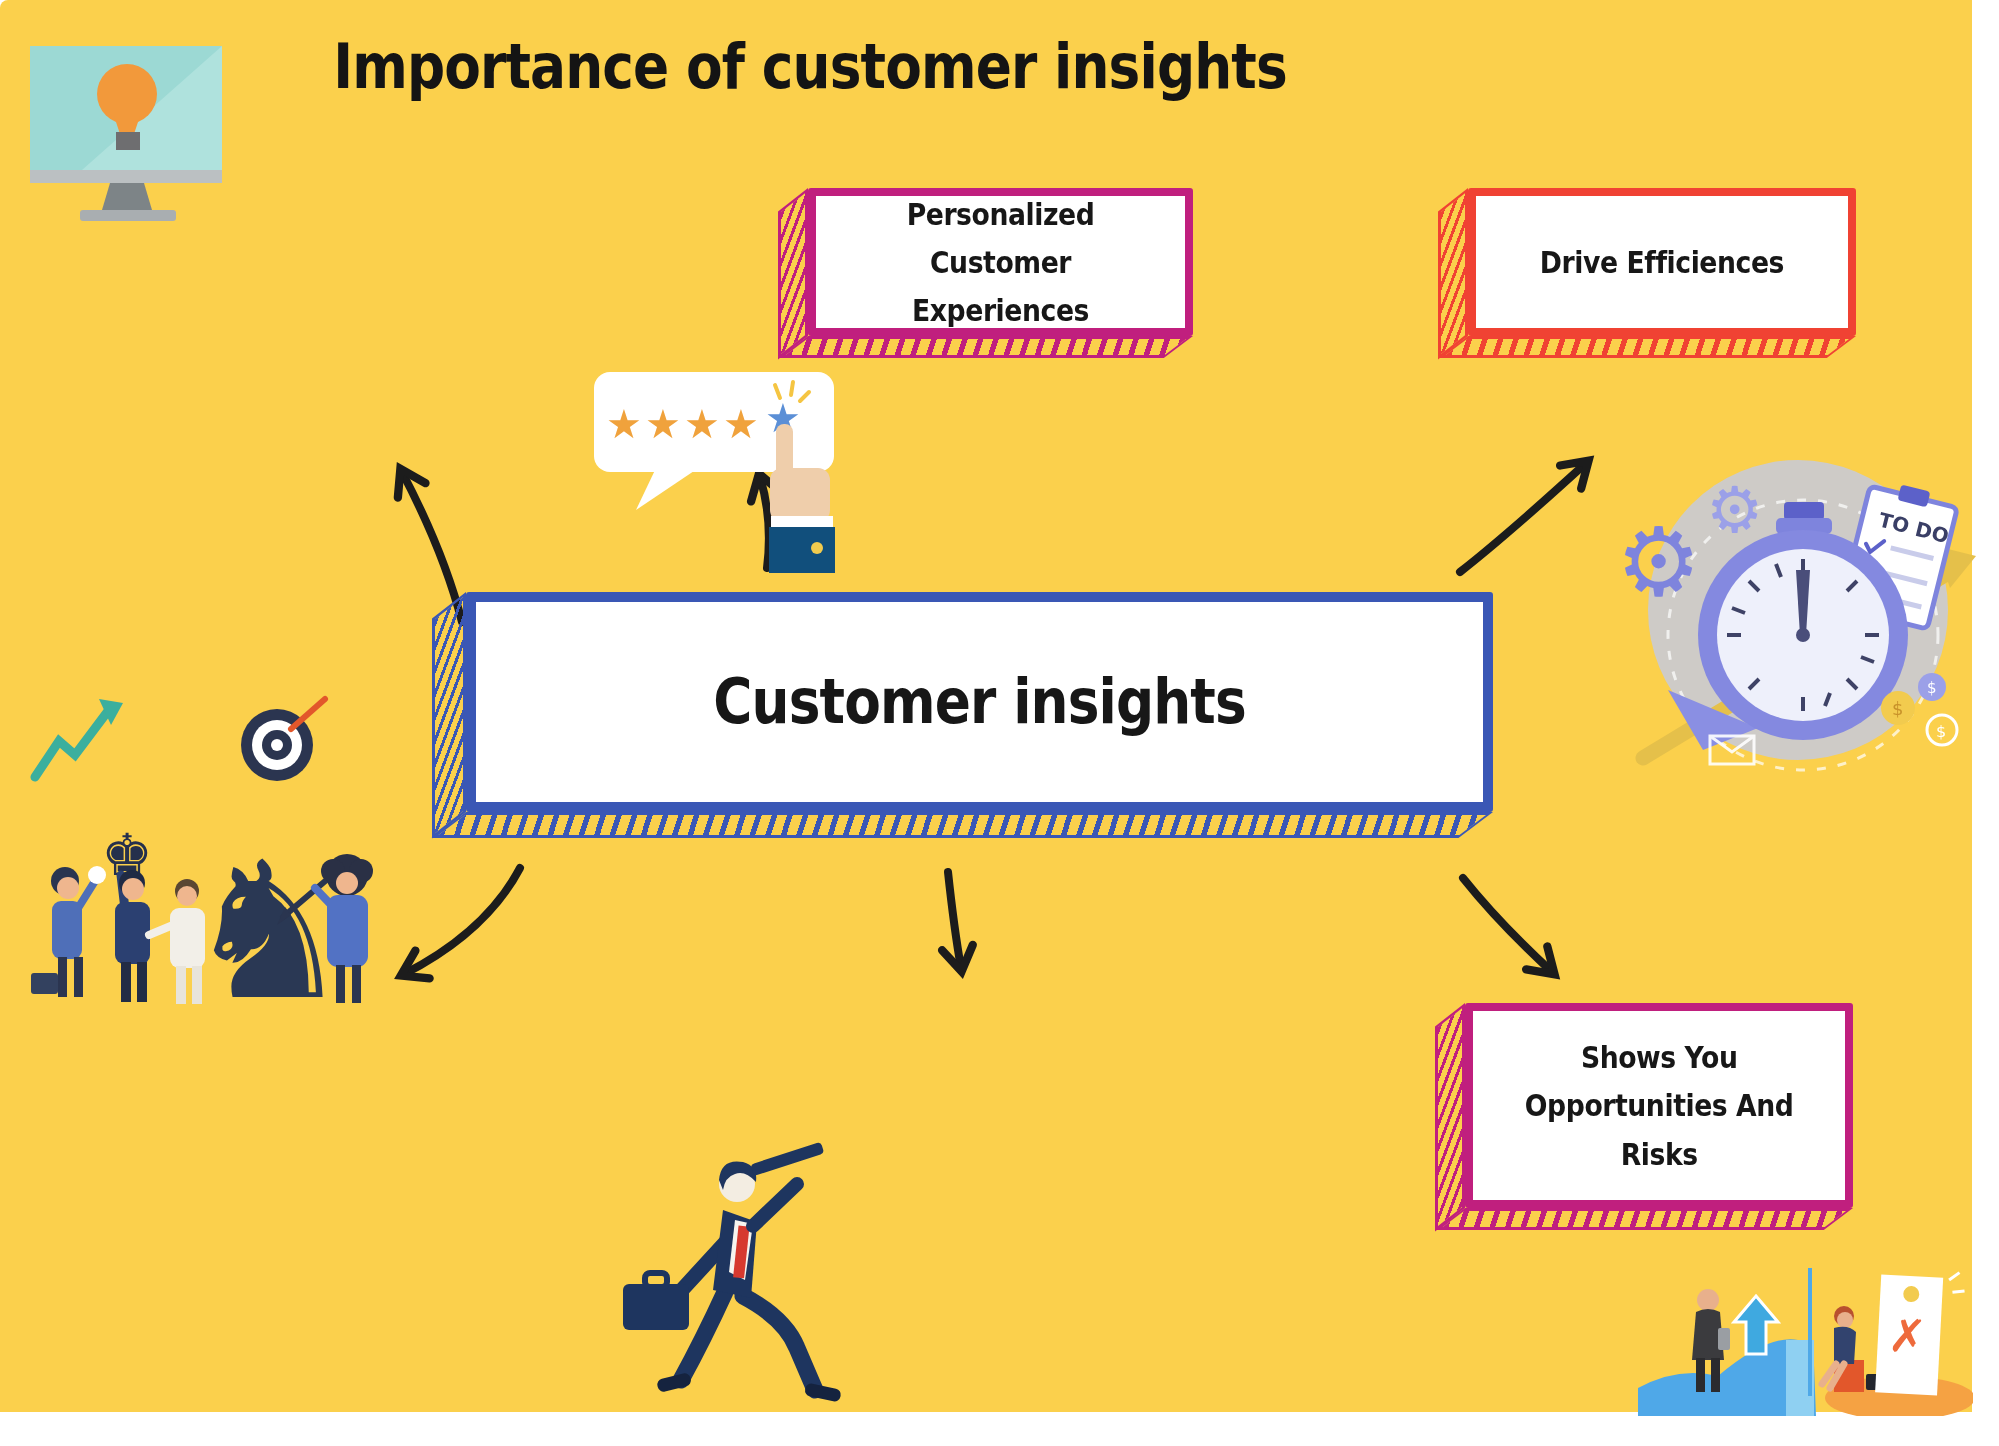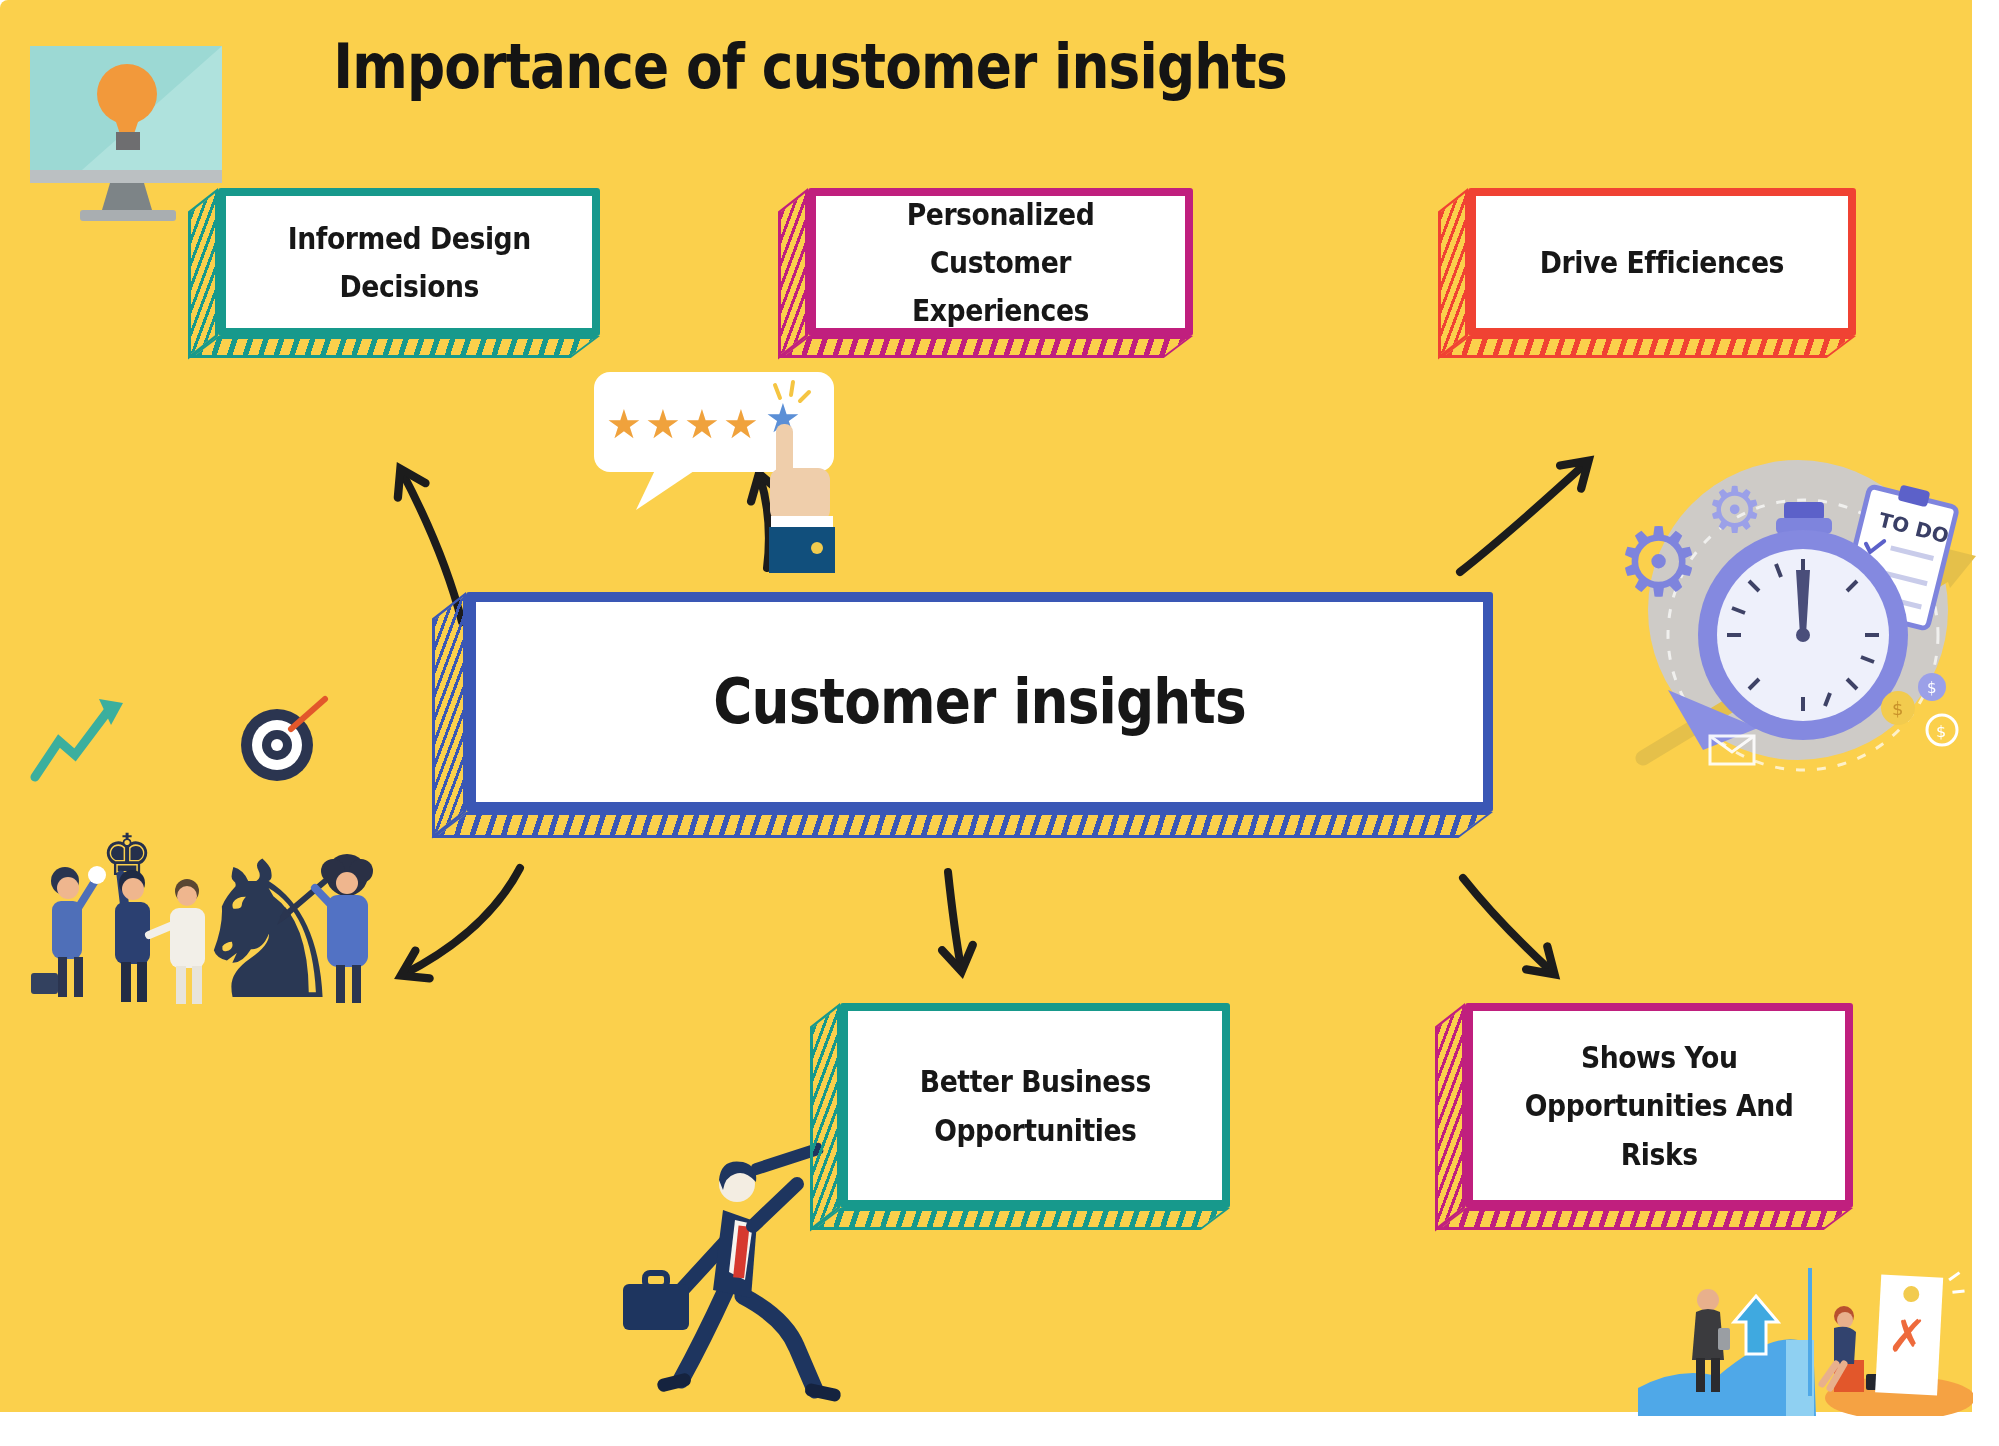--- a/index.html
+++ b/index.html
@@ -215,28 +215,20 @@
       <path d="M198 96 L184 116 M206 96 L192 120" stroke="#E8B08C" stroke-width="7" stroke-linecap="round"></path>
     </g>
     <g transform="rotate(3 270 70)">
       <rect x="240" y="8" width="62" height="118" fill="#ffffff"></rect>
       <circle cx="271" cy="26" r="8" fill="#F2CB4E"></circle>
       <text x="250" y="84" font-size="46" font-weight="bold" fill="#EE6A3C">✗</text>
       <path d="M308 10 l10 -8 M312 22 l12 -2" stroke="#ffffff" stroke-width="3"></path>
     </g>
   </svg>
 
-  <div class="n3d teal" style="left:218px;top:188px;width:382px;height:148px">
-    <div class="fl"></div>
-    <div class="fb"></div>
-    <div class="panel">
-        <span class="lbl">Informed Design
-Decisions</span>
-      </div>
-  </div>
 
   <div class="n3d magenta" style="left:808px;top:188px;width:385px;height:148px">
     <div class="fl"></div>
     <div class="fb"></div>
     <div class="panel">
         <span class="lbl">Personalized Customer
 Experiences</span>
       </div>
   </div>
 
@@ -250,28 +242,20 @@
 
   <div class="n3d blue center-box" style="left:466px;top:592px;width:1027px;height:220px">
     <div class="fl"></div>
     <div class="fb"></div>
     <div class="panel">
         <span class="lbl">Customer insights</span>
       </div>
   </div>
 
 
-  <div class="n3d teal" style="left:840px;top:1003px;width:390px;height:205px">
-    <div class="fl"></div>
-    <div class="fb"></div>
-    <div class="panel">
-        <span class="lbl">Better Business
-Opportunities</span>
-      </div>
-  </div>
 
   <div class="n3d magenta" style="left:1465px;top:1003px;width:388px;height:205px">
     <div class="fl"></div>
     <div class="fb"></div>
     <div class="panel">
         <span class="lbl">Shows You
 Opportunities And
 Risks</span>
       </div>
   </div>

